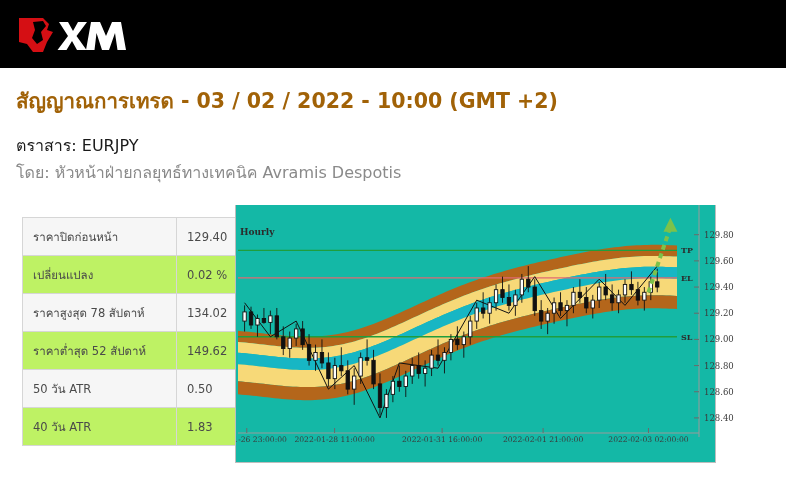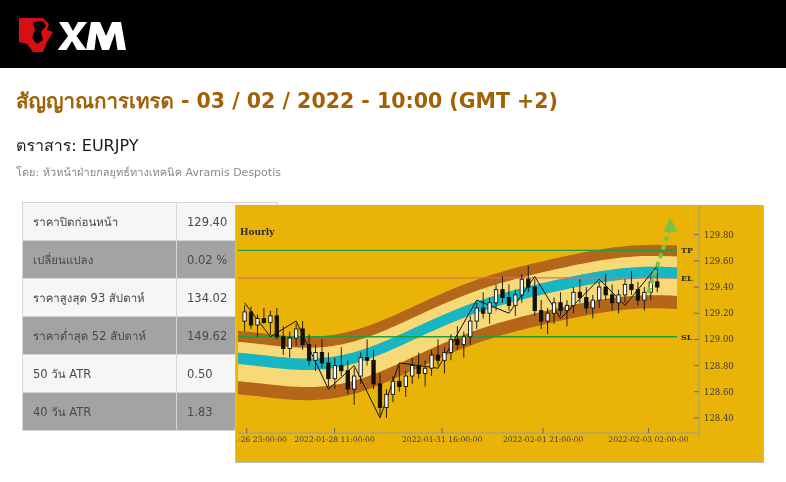--- a/index.html
+++ b/index.html
@@ -27,46 +27,46 @@
     letter-spacing:0px;white-space:nowrap;
     line-height:26px;
   }
   #instrument-line{
     position:absolute;left:16px;top:135px;
     color:#1a1a1a;font-size:16px;font-weight:normal;white-space:nowrap;
     line-height:22px;
   }
   #byline{
     position:absolute;left:16px;top:165px;
-    color:#8a8a8a;font-size:11px;white-space:nowrap;line-height:16px;
+    color:#8a8a8a;font-size:16px;white-space:nowrap;line-height:16px;
   }
   
   #stats-table{
-    position:absolute;left:22px;top:202px;
+    position:absolute;left:22px;top:217px;
     width:213px;
     border-collapse:collapse;
     table-layout:fixed;
   }
   #stats-table td{
     border:1px solid #d6d6d6;
     height:37px;
     padding:0 10px;
     font-size:11.5px;
     color:#4a4a4a;
     vertical-align:middle;
-    background:#a3a3a3;
+    background:#bef264;
   }
   #stats-table tr:nth-child(odd) td{background:#f6f6f6;}
   #stats-table td.k{width:133px;}
   #stats-table td.v{width:80px;color:#4a4a4a;}
   
   #chart-panel{
     position:absolute;left:235px;top:205px;
-    width:529px;height:258px;
-    background:#eab308;
+    width:481px;height:258px;
+    background:#14b8a6;
     border-left:1px solid #bdbdbd;
     border-right:1px solid #bdbdbd;
     border-bottom:1px solid #bdbdbd;
     box-sizing:border-box;
   }
   #chart-svg{display:block;}
   #tf-label{
     position:absolute;left:4px;top:22px;
     font-family:"DejaVu Serif","Liberation Serif",serif;
     font-size:9px;color:#2b2b2b;font-weight:bold;
@@ -110,21 +110,21 @@
   <tbody id="stats-body">
       <tr>
         <td class="k">ราคาปิดก่อนหน้า</td>
         <td class="v">129.40</td>
       </tr>
       <tr>
         <td class="k">เปลี่ยนแปลง</td>
         <td class="v">0.02 %</td>
       </tr>
       <tr>
-        <td class="k">ราคาสูงสุด 93 สัปดาห์</td>
+        <td class="k">ราคาสูงสุด 78 สัปดาห์</td>
         <td class="v">134.02</td>
       </tr>
       <tr>
         <td class="k">ราคาต่ำสุด 52 สัปดาห์</td>
         <td class="v">149.62</td>
       </tr>
       <tr>
         <td class="k">50 วัน ATR</td>
         <td class="v">0.50</td>
       </tr>

